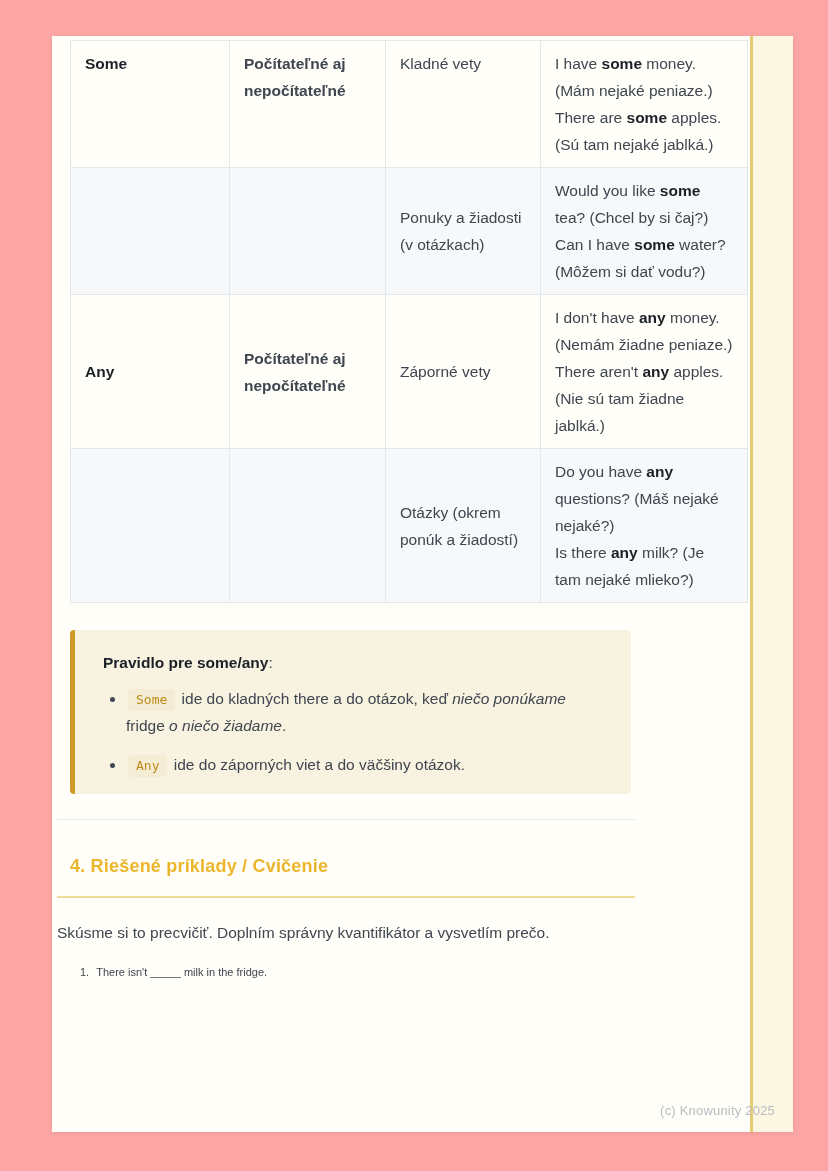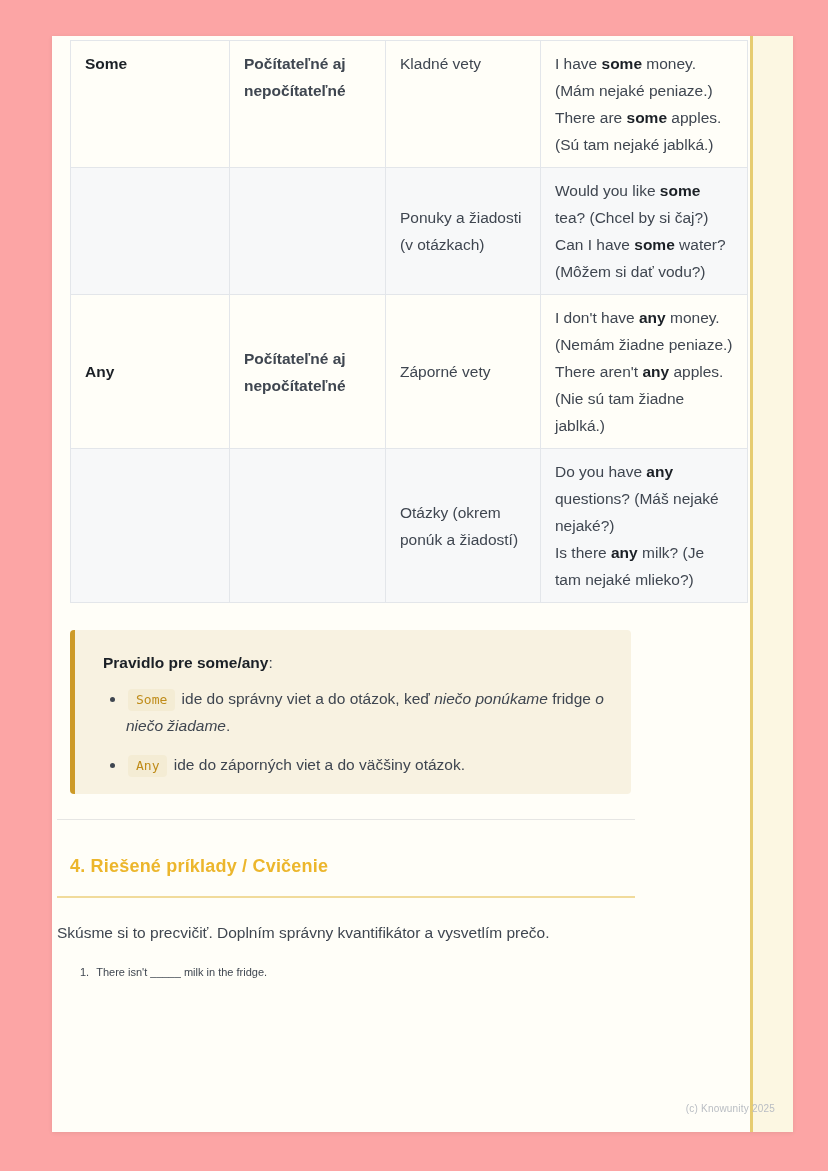--- a/index.html
+++ b/index.html
@@ -78,21 +78,21 @@
     font-size:18px;line-height:33px;font-weight:bold;
     color:#ecb62c;letter-spacing:.2px;
   }
   .intro{margin:25px 0 0;font-size:15.5px;line-height:19px;color:#3f4650;}
   .ex-item{margin-top:21px;padding-left:23px;font-size:11px;line-height:19px;}
   .ex-num{margin-right:7px;}
 
   
   .copyright{
     position:absolute;right:18px;top:1067px;z-index:2;
-    font-size:10px;color:#b9bdc3;letter-spacing:.2px;
+    font-size:13px;color:#b9bdc3;letter-spacing:.2px;
   }
 </style>
 </head>
 <body>
 
 <div class="canvas">
   <div class="paper">
     <div class="stripe"></div>
 
     <div class="content">
@@ -122,21 +122,21 @@
           <td class="col-t"></td>
           <td class="col-u">Otázky (okrem ponúk a žiadostí)</td>
           <td class="col-e"><span>Do you have </span><span class="seg-b">any</span><span> questions? (Máš nejaké nejaké?)</span><br><span>Is there </span><span class="seg-b">any</span><span> milk? (Je tam nejaké mlieko?)</span></td>
         </tr>
       </tbody>
         </table>
 
       <div class="callout">
         <div><span class="seg-b">Pravidlo pre some/any</span><span>:</span></div>
         <ul>
-          <li><span class="seg-c">Some</span><span> ide do správny viet a do otázok, keď </span><span class="seg-i">niečo ponúkame</span><span> fridge </span><span class="seg-i">o niečo žiadame</span><span>.</span></li>
+          <li><span class="seg-c">Some</span><span> ide do kladných there a do otázok, keď </span><span class="seg-i">niečo ponúkame</span><span> fridge </span><span class="seg-i">o niečo žiadame</span><span>.</span></li>
           <li><span class="seg-c">Any</span><span> ide do záporných viet a do väčšiny otázok.</span></li>
         </ul>
       </div>
 
       <hr class="rule">
 
       <div class="sec-head">
         <h2>4. Riešené príklady / Cvičenie</h2>
       </div>
 

